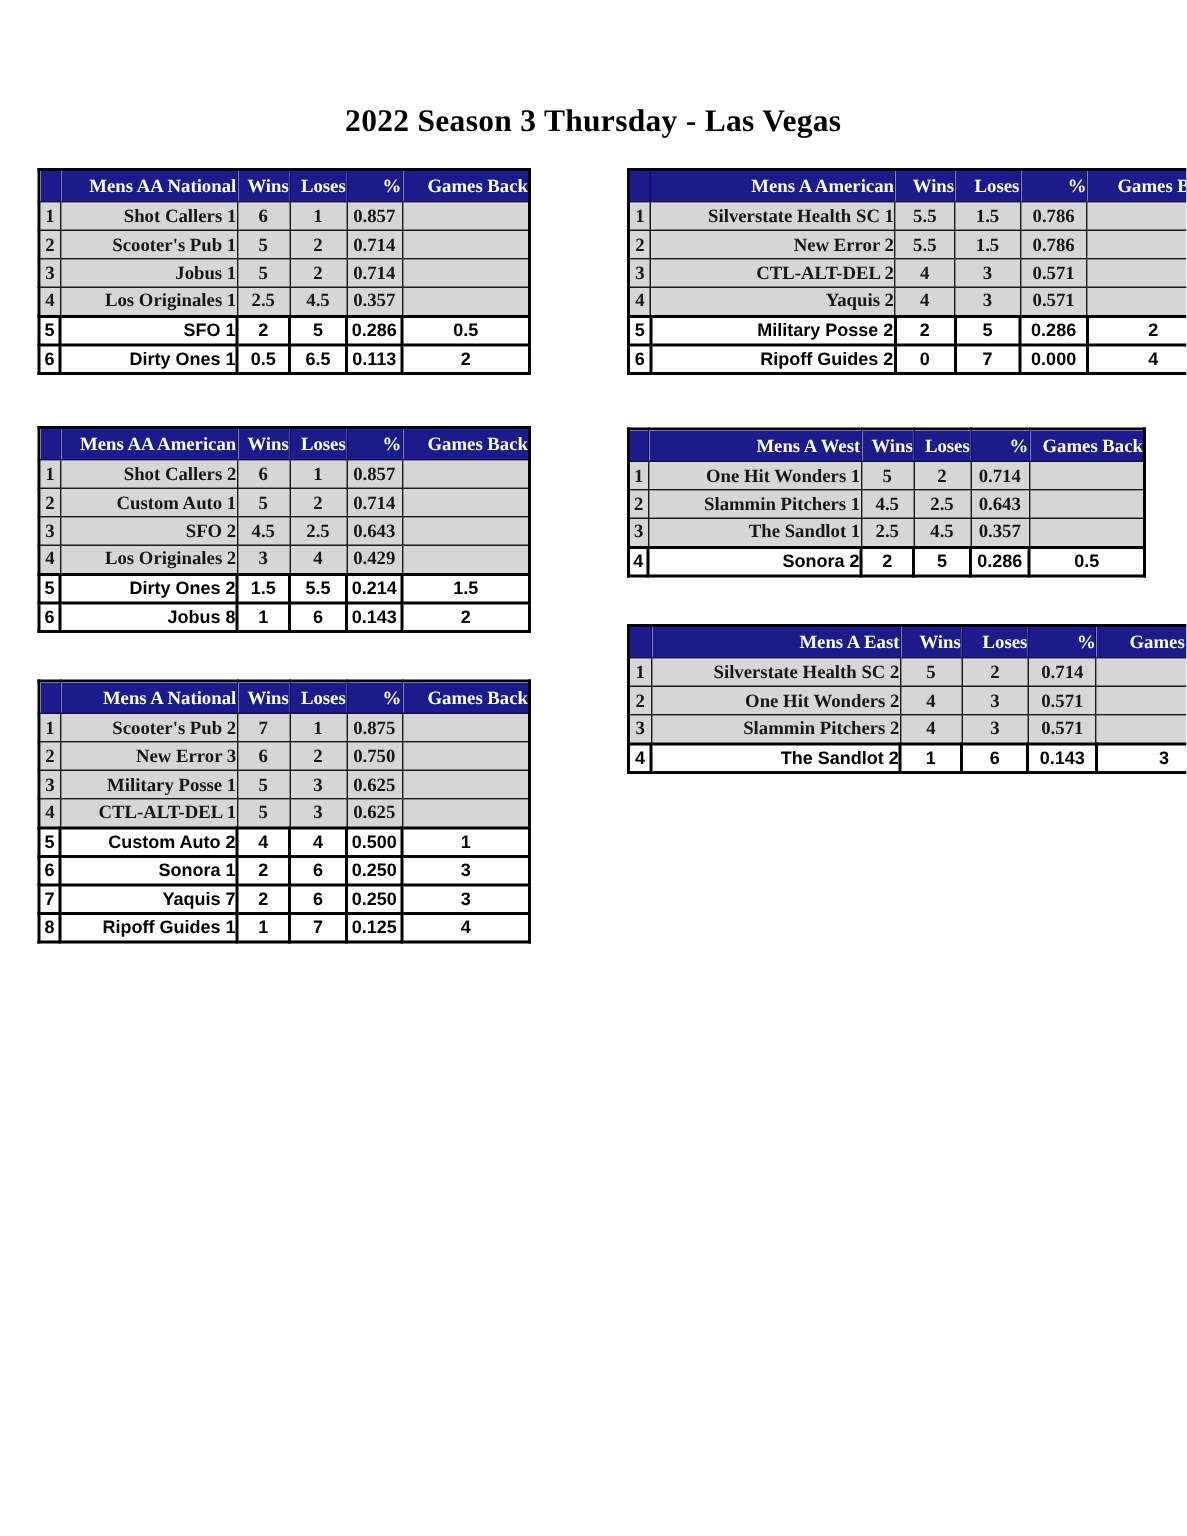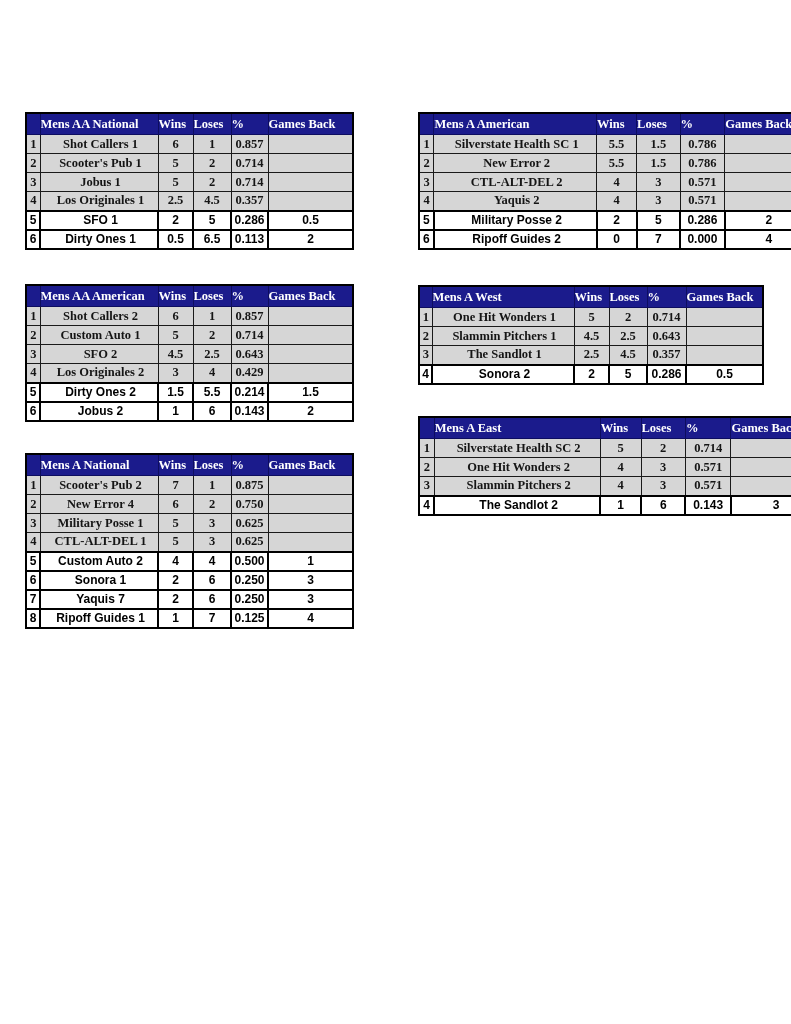--- a/index.html
+++ b/index.html
@@ -42,50 +42,51 @@
   .side-right col.c-wins { width:35px; }
   .side-right col.c-loses{ width:38px; }
   .side-right col.c-pct  { width:39px; }
   .side-right col.c-gb   { width:77px; }
 
   th {
     background:var(--header-bg, #1b1b8c);
     color:var(--header-text, #ffffff);
     font-weight:bold; font-size:12.5px;
     height:20px; line-height:20px;
-    text-align:left;
+    text-align:right;
     border:1px solid #0d0d60;
     font-family:"Liberation Serif", serif;
     overflow:hidden; white-space:nowrap;
   }
   td {
     font-size:12.5px; height:19px; line-height:17px;
     text-align:center;
     border:1px solid #1a1a1a;
     overflow:hidden; white-space:nowrap;
     font-weight:bold;
   }
-  td.d-team { text-align:center; padding-left:3px; }
+  td.d-team { text-align:right; padding-left:3px; }
   tr.above td {
     background:var(--row-gray, #d6d6d6);
     color:#151515;
     font-family:"Liberation Serif", serif;
   }
   tr.below td {
     background:#ffffff;
     color:#000000;
     font-family:"Liberation Sans", sans-serif;
     font-size:12px;
     border-width:2px; border-color:#000;
   }
 </style>
 </head>
 <body>
 
 <div class="page">
+  <div class="title">2022 Season 3 Thursday - Las Vegas</div>
   <div class="tbl pos-t1 side-left">
       <table>
         <colgroup>
           <col class="c-rank">
           <col class="c-team">
           <col class="c-wins">
           <col class="c-loses">
           <col class="c-pct">
           <col class="c-gb">
         </colgroup>
@@ -279,21 +280,21 @@
           <tr class="below">
             <td class="d-rank">5</td>
             <td class="d-team">Dirty Ones 2</td>
             <td class="d-wins">1.5</td>
             <td class="d-loses">5.5</td>
             <td class="d-pct">0.214</td>
             <td class="d-gb">1.5</td>
           </tr>
           <tr class="below">
             <td class="d-rank">6</td>
-            <td class="d-team">Jobus 2</td>
+            <td class="d-team">Jobus 8</td>
             <td class="d-wins">1</td>
             <td class="d-loses">6</td>
             <td class="d-pct">0.143</td>
             <td class="d-gb">2</td>
           </tr>
         </tbody>
       </table>
     </div>
   <div class="tbl pos-t4 side-right">
       <table>
@@ -431,21 +432,21 @@
           <tr class="above">
             <td class="d-rank">1</td>
             <td class="d-team">Scooter's Pub 2</td>
             <td class="d-wins">7</td>
             <td class="d-loses">1</td>
             <td class="d-pct">0.875</td>
             <td class="d-gb"></td>
           </tr>
           <tr class="above">
             <td class="d-rank">2</td>
-            <td class="d-team">New Error 4</td>
+            <td class="d-team">New Error 3</td>
             <td class="d-wins">6</td>
             <td class="d-loses">2</td>
             <td class="d-pct">0.750</td>
             <td class="d-gb"></td>
           </tr>
           <tr class="above">
             <td class="d-rank">3</td>
             <td class="d-team">Military Posse 1</td>
             <td class="d-wins">5</td>
             <td class="d-loses">3</td>

